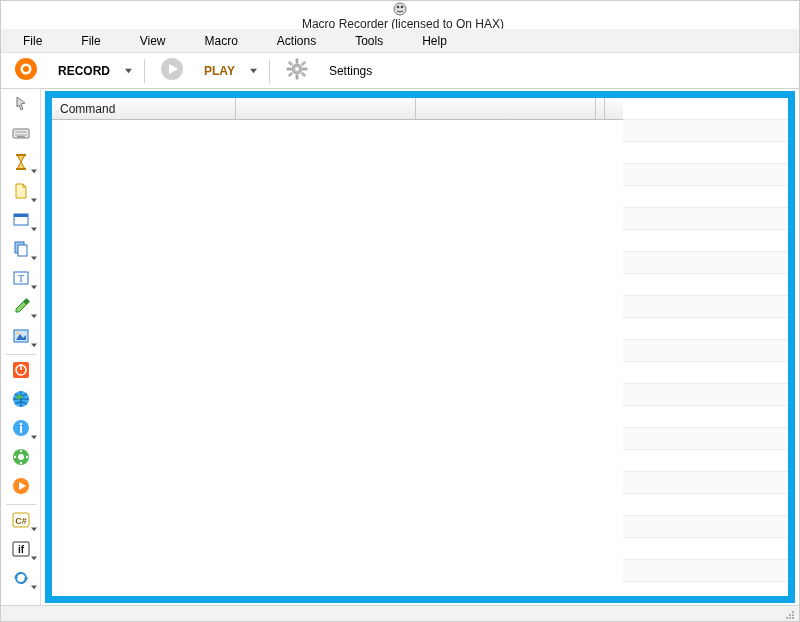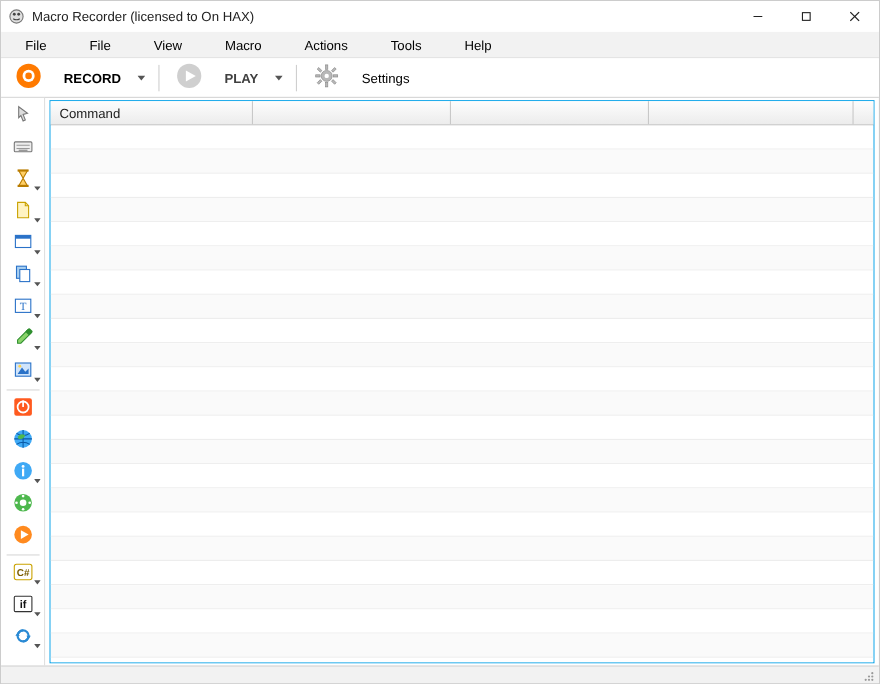--- a/index.html
+++ b/index.html
@@ -1,19 +1,19 @@
 <!DOCTYPE html>
 <html><head>
 <meta charset="utf-8">
 <style>
   * { box-sizing: border-box; margin: 0; padding: 0; }
   html, body { width: 800px; height: 622px; font-family: "Segoe UI", Tahoma, sans-serif; font-size: 12px; background: #fff; overflow: hidden; }
   .window { width: 800px; height: 622px; display: flex; flex-direction: column; border: 1px solid #ccc; }
   
-  .titlebar { height: 28px; background: #fff; display: flex; align-items: center; padding-left: 6px; }
+  .titlebar { height: 28px; background: #fff; display: flex; align-items: center; padding-left: 6px; flex-direction: column; }
   .titlebar .app-icon { width: 16px; height: 16px; margin-right: 6px; }
   .titlebar .title { flex: 0 0 auto; color: #222; font-size: 12px; }
   .titlebar .spacer { flex: 1; }
   .win-btn { width: 44px; height: 28px; display: flex; align-items: center; justify-content: center; }
   
   .menubar { height: 24px; background: #f2f2f2; border-bottom: 1px solid #e0e0e0; display: flex; align-items: center; padding-left: 10px; gap: 15px; }
   .menu-item { padding: 3px 12px; cursor: default; }
   
   .toolbar { height: 36px; background: #fff; border-bottom: 1px solid #d4d4d4; display: flex; align-items: center; padding-left: 6px; gap: 4px; }
   .tbtn { display: flex; align-items: center; gap: 20px; padding: 2px 6px; height: 28px; border: 1px solid transparent; border-radius: 2px; }
@@ -22,21 +22,21 @@
   .dd-caret { width: 7px; height: 7px; }
   .small-dd { padding: 2px 3px; }
   
   .body { flex: 1; display: flex; min-height: 0; }
   
   .sidebar { width: 40px; background: #fff; border-right: 1px solid #e0e0e0; padding-top: 2px; display: flex; flex-direction: column; align-items: center; overflow: hidden; }
   .side-btn { width: 36px; height: 28px; display: flex; align-items: center; justify-content: center; position: relative; border: 1px solid transparent; border-radius: 2px; margin-bottom: 1px;}
   .side-btn .dd { position: absolute; right: 1px; bottom: 2px; }
   .side-sep { width: 30px; height: 1px; background: #d8d8d8; margin: 2px 0; }
   
-  .grid-wrap { flex: 1; display: flex; flex-direction: column; border: 1px solid #0ea5e9; margin: 2px 4px 2px 4px; min-height: 0; }
+  .grid-wrap { flex: 1; display: flex; flex-direction: row; border: 7px solid #0ea5e9; margin: 2px 4px 2px 4px; min-height: 0; }
   .grid-head { height: 22px; background: linear-gradient(#fdfdfd, #ececec); display: flex; border-bottom: 1px solid #c0c0c0; }
   .gh-cell { border-right: 1px solid #c8c8c8; display: flex; align-items: center; padding-left: 8px; color: #222; }
   .gh-cell.col0 { width: 184px; }
   .gh-cell.col1 { width: 180px; }
   .gh-cell.col2 { width: 180px; }
   .gh-cell.col3 { flex: 1; }
   .gh-cell.col4 { width: 18px; border-right: none; }
   .grid-body { flex: 1; overflow: hidden; position: relative; }
   .grid-row { height: 22px; border-bottom: 1px solid #ededed; }
   .grid-row:nth-child(odd) { background: #ffffff; }
@@ -109,21 +109,21 @@
         </svg>
     </div>
     <span class="sep"></span>
     <div class="tbtn">
       <span>
         <svg class="ic24" viewBox="0 0 24 24">
             <circle cx="12" cy="12" r="11" fill="#cfcfcf"></circle>
             <polygon points="9,7 18,12 9,17" fill="#fff"></polygon>
           </svg>
       </span>
-      <span class="lbl" style="color:#404040">PLAY</span>
+      <span class="lbl" style="color:#a16207">PLAY</span>
     </div>
     <div class="tbtn small-dd">
       <svg class="dd-caret" viewBox="0 0 8 8">
           <polygon points="0,2 8,2 4,7" fill="#555"></polygon>
         </svg>
     </div>
     <span class="sep"></span>
     <div class="tbtn">
       <span>
         <svg class="ic24" viewBox="0 0 24 24">

